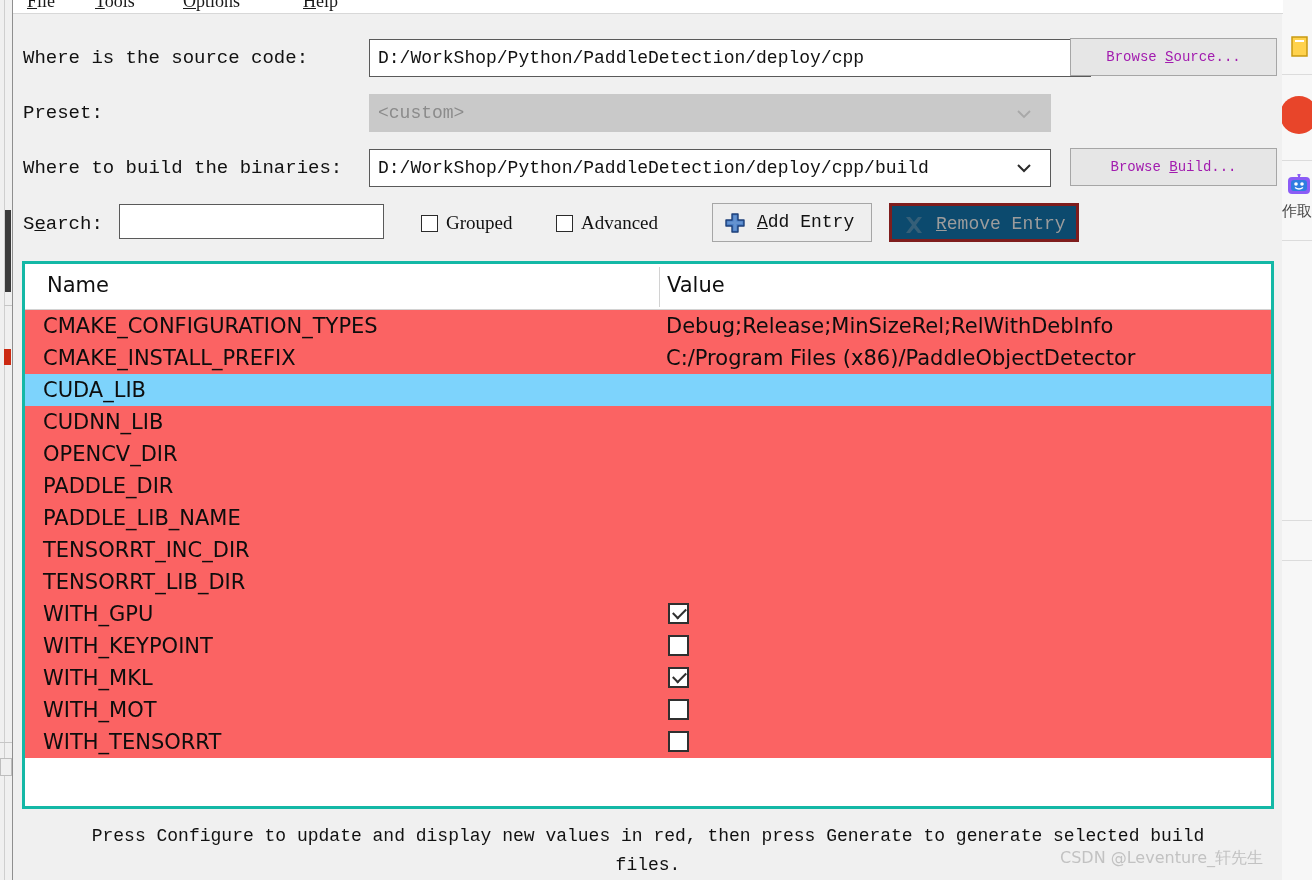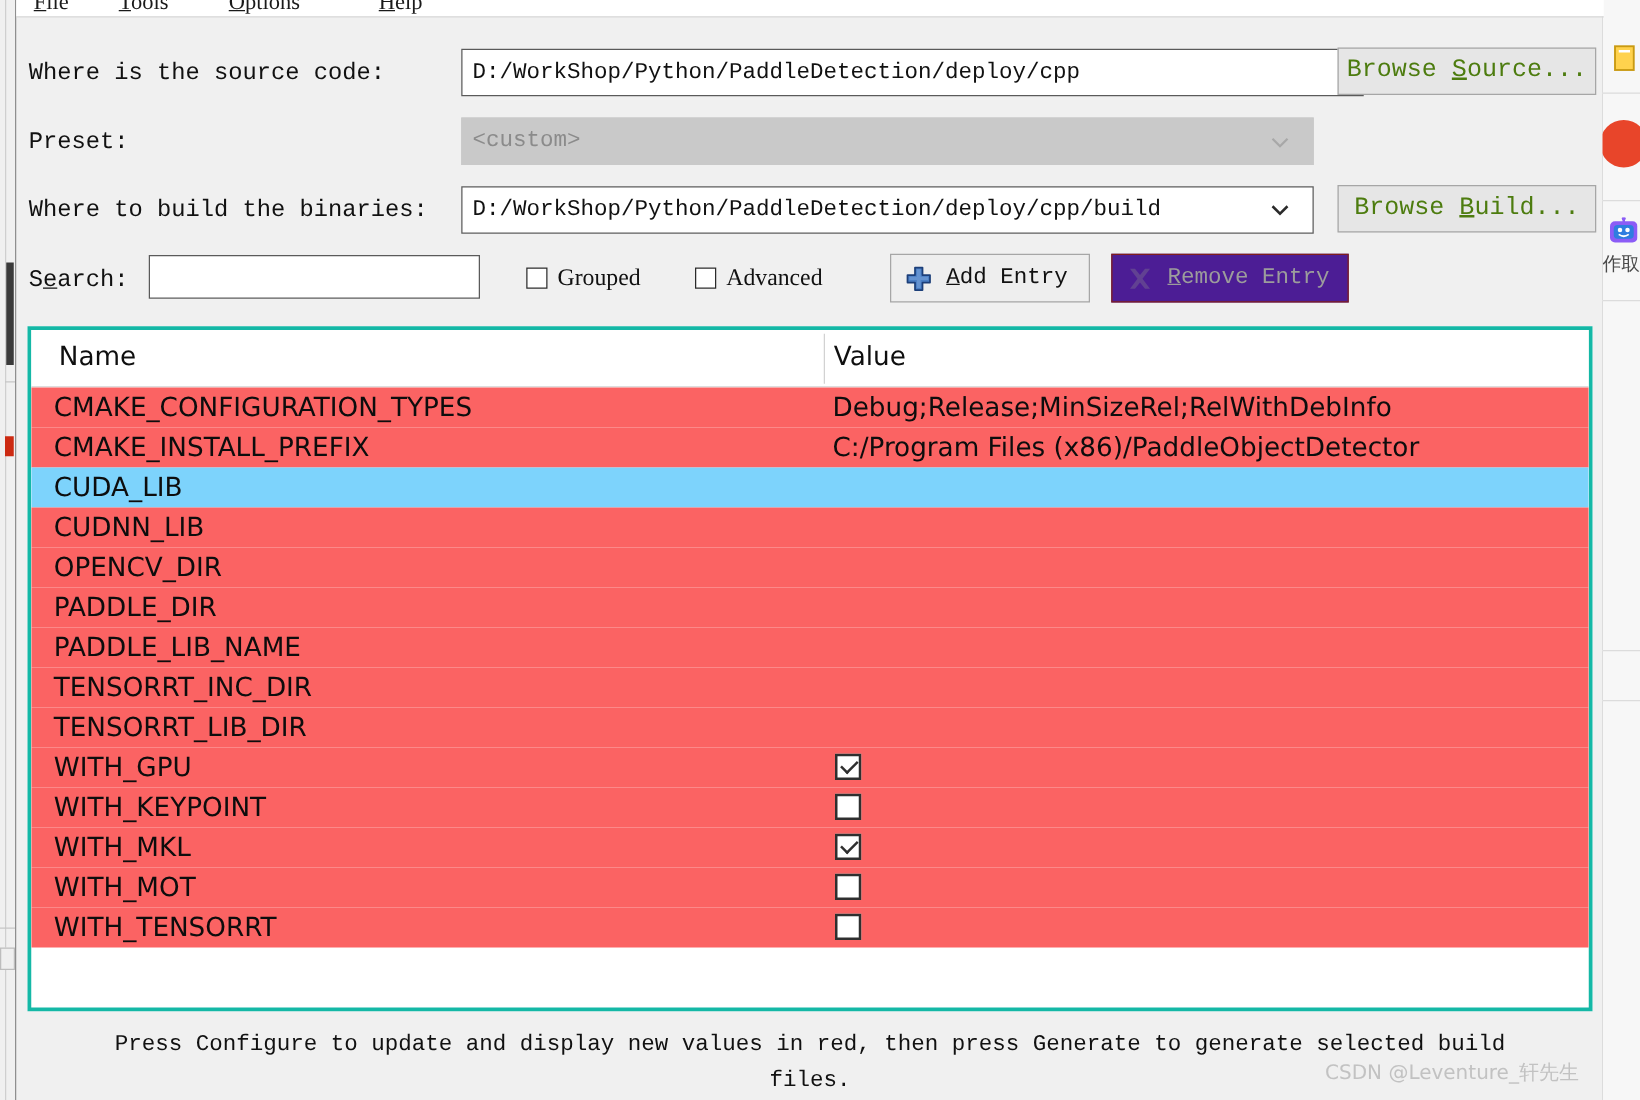--- a/index.html
+++ b/index.html
@@ -193,22 +193,22 @@
   }
   #preset-arrow { left: 1000px; top: 107px; }
   #build-arrow  { left: 1000px; top: 161px; }
 
   .push-button {
     position: absolute;
     background: #e6e6e6;
     border: 1px solid #a6a6a6;
     box-sizing: border-box;
     font-family: "Liberation Mono", "DejaVu Sans Mono", monospace;
-    font-size: 20px;
-    color: #4d7c0f;
+    font-size: 14px;
+    color: #a21caf;
     white-space: nowrap;
     text-align: center;
     line-height: 36px;
     cursor: default;
   }
   .push-button u { text-decoration: underline; }
 
   #btn-browse-source { left: 1057px; top: 38px;  width: 207px; height: 38px; }
   #btn-browse-build  { left: 1057px; top: 148px; width: 207px; height: 38px; }
 
@@ -236,22 +236,22 @@
     position: absolute;
     left: 699px; top: 203px; width: 160px; height: 39px;
     background: #eeeeee;
     border: 1px solid #a6a6a6;
     box-sizing: border-box;
     cursor: default;
   }
   #btn-remove-entry {
     position: absolute;
     left: 876px; top: 203px; width: 190px; height: 39px;
-    background: #4c1d95;
-    border: 1px solid #7f1d1d;
+    background: #0c4a6e;
+    border: 3px solid #7f1d1d;
     box-sizing: border-box;
     cursor: default;
     padding-left: 40px;
   }
   .entry-btn-label {
     position: absolute;
     left: 44px; top: 0;
     line-height: 37px;
     font-family: "Liberation Mono", "DejaVu Sans Mono", monospace;
     font-size: 18px;

